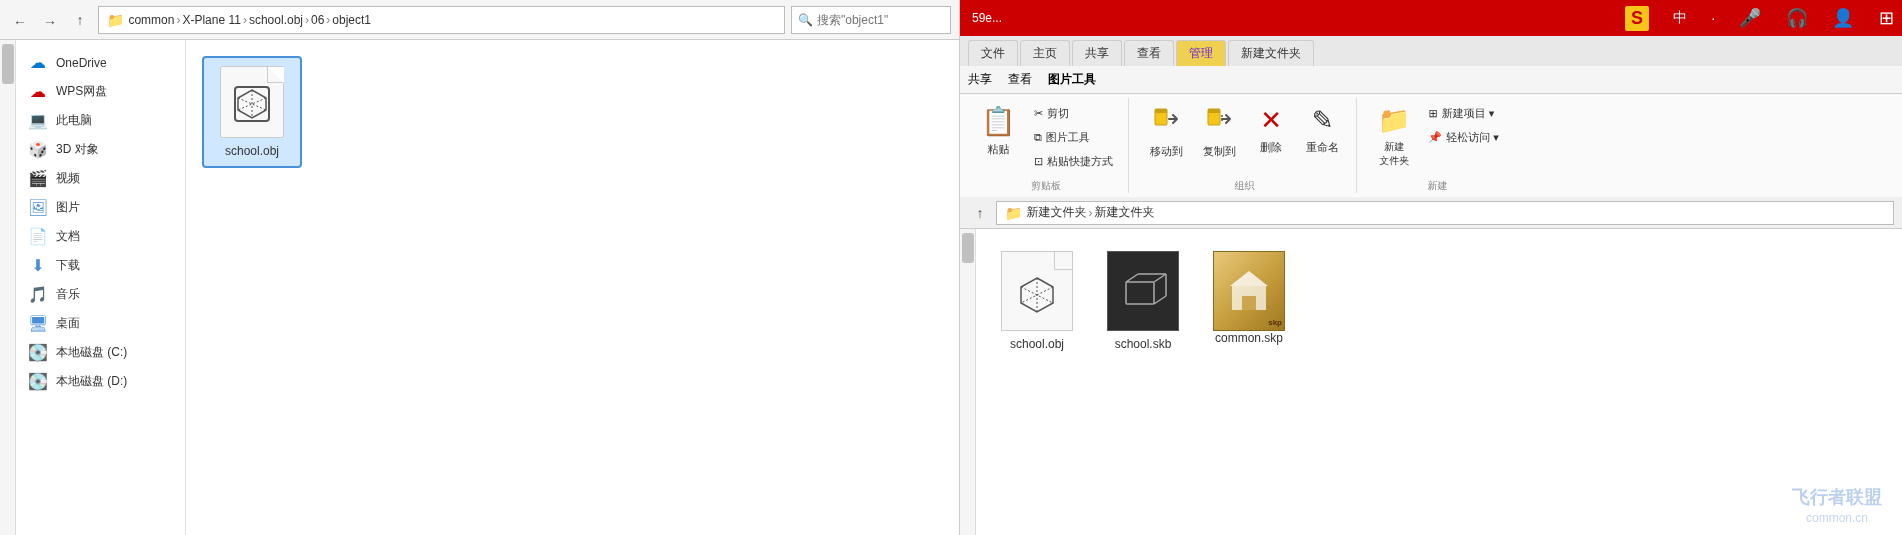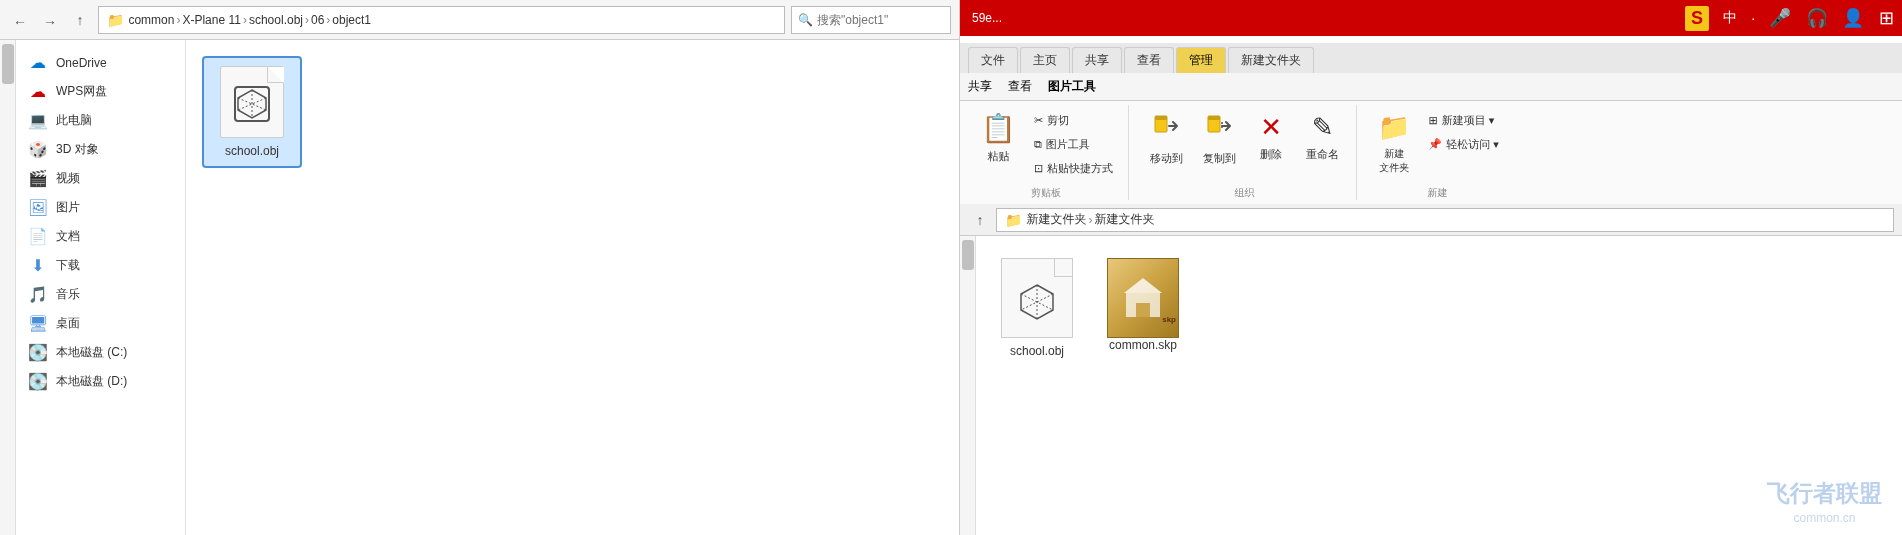--- a/index.html
+++ b/index.html
@@ -188,54 +188,53 @@
     }
 
     
     .top-brand-bar {
       height: 36px;
       background: #c00;
       display: flex;
       align-items: center;
       justify-content: flex-end;
       padding: 0 8px;
-      gap: 14px;
+      gap: 24px;
     }
     .brand-logo {
       background: #f5c518;
       color: #c00;
       font-weight: bold;
       font-size: 18px;
       padding: 2px 6px;
       border-radius: 2px;
     }
     .ribbon-tabs {
       display: flex;
       align-items: flex-end;
       padding: 0 8px;
       gap: 2px;
       height: 30px;
       background: #e8e8e8;
-      margin-top: 7px;
     }
     .ribbon-tab {
       padding: 4px 12px;
       cursor: pointer;
       font-size: 12px;
       color: #333;
       background: #e8e8e8;
       border-top: 1px solid #ccc;
       border-left: 1px solid #ccc;
       border-right: 1px solid #ccc;
       border-bottom: none;
       border-radius: 3px 3px 0 0;
     }
     .ribbon-tab.active {
       background: #f0d050;
-      color: #000000;
+      color: #6d28d9;
       font-weight: 500;
     }
     .ribbon-content {
       display: flex;
       align-items: stretch;
       padding: 4px 8px;
       gap: 8px;
       min-height: 80px;
       background: #fafafa;
     }
@@ -637,37 +636,53 @@
           <svg width="42" height="42" viewBox="0 0 42 42" fill="none" xmlns="http://www.w3.org/2000/svg" style="margin-top:8px;">
             <polygon points="21,4 37,13 37,29 21,38 5,29 5,13" stroke="#555" stroke-width="1.5" fill="none"></polygon>
             <line x1="21" y1="4" x2="21" y2="38" stroke="#555" stroke-width="1" stroke-dasharray="2,2"></line>
             <line x1="5" y1="13" x2="37" y2="29" stroke="#555" stroke-width="1" stroke-dasharray="2,2"></line>
             <line x1="37" y1="13" x2="5" y2="29" stroke="#555" stroke-width="1" stroke-dasharray="2,2"></line>
           </svg>
         </div>
         <span class="file-name">school.obj</span>
       </div>
 
+      <div class="right-file-item">
+        <div class="dark-file-icon">
+
+          <svg width="50" height="55" viewBox="0 0 50 55" fill="none">
+            <rect x="0" y="0" width="50" height="55" fill="#2a2a2a"></rect>
+
+            <rect x="8" y="18" width="28" height="22" rx="1" stroke="#aaa" stroke-width="1.5" fill="none"></rect>
+            <line x1="8" y1="18" x2="20" y2="10" stroke="#aaa" stroke-width="1.5"></line>
+            <line x1="36" y1="18" x2="48" y2="10" stroke="#aaa" stroke-width="1.5"></line>
+            <line x1="20" y1="10" x2="48" y2="10" stroke="#aaa" stroke-width="1.5"></line>
+            <line x1="36" y1="40" x2="48" y2="32" stroke="#aaa" stroke-width="1.5"></line>
+            <line x1="48" y1="10" x2="48" y2="32" stroke="#aaa" stroke-width="1.5"></line>
+          </svg>
+        </div>
+        <span class="file-name">school.skb</span>
+      </div>
 
       <div class="right-file-item">
         <div class="book-bg" style="width:72px;height:80px;">
           <div style="position:absolute;top:4px;left:4px;right:4px;bottom:4px;display:flex;align-items:center;justify-content:center;">
             <svg width="50" height="50" viewBox="0 0 50 50" fill="none">
 
               <rect x="8" y="20" width="34" height="24" fill="#fff" opacity="0.7"></rect>
               <polygon points="25,5 44,20 6,20" fill="#fff" opacity="0.8"></polygon>
               <rect x="18" y="30" width="14" height="14" fill="#c8a040" opacity="0.9"></rect>
             </svg>
           </div>
-          <div style="position:absolute;bottom:12px;right:2px;">
+          <div style="position:absolute;bottom:2px;right:2px;">
             <span style="font-size:8px;color:#5a3010;font-weight:bold;">skp</span>
           </div>
         </div>
         <span class="file-name">common.skp</span>
       </div>
 
       <div style="position:absolute;bottom:10px;right:20px;pointer-events:none;display:flex;flex-direction:column;align-items:center;gap:2px;">
-        <span style="color:rgba(60,120,200,0.35);font-size:23px;font-weight:bold;margin-top:28px;">飞行者联盟</span>
+        <span style="color:rgba(60,120,200,0.35);font-size:18px;font-weight:bold;margin-top:28px;">飞行者联盟</span>
         <span style="color:rgba(60,120,200,0.3);font-size:12px;">common.cn</span>
       </div>
     </div>
   </div>
 </div>
 
 </body></html>

